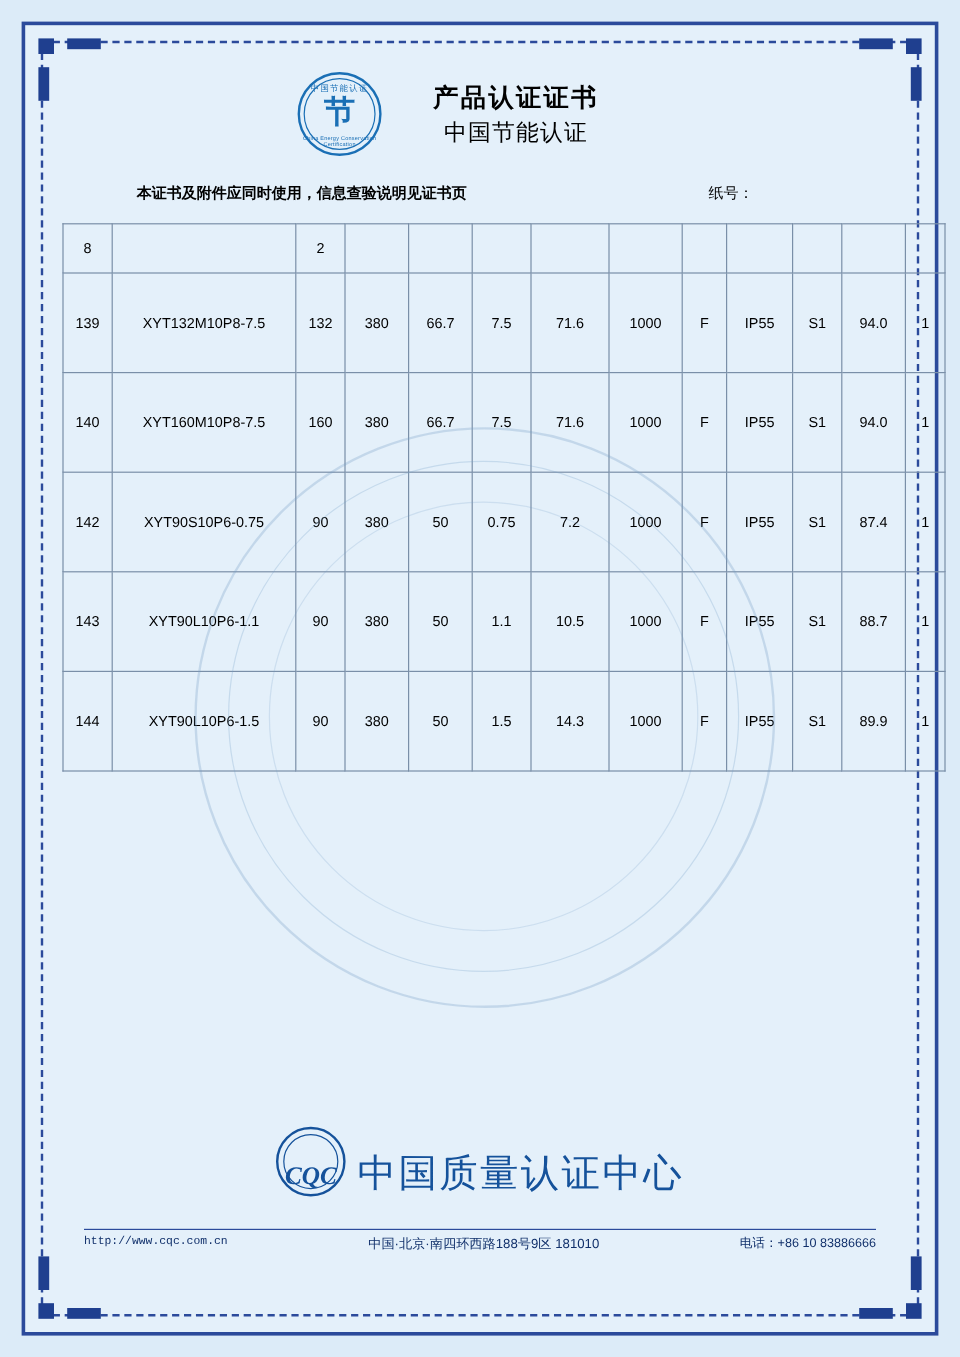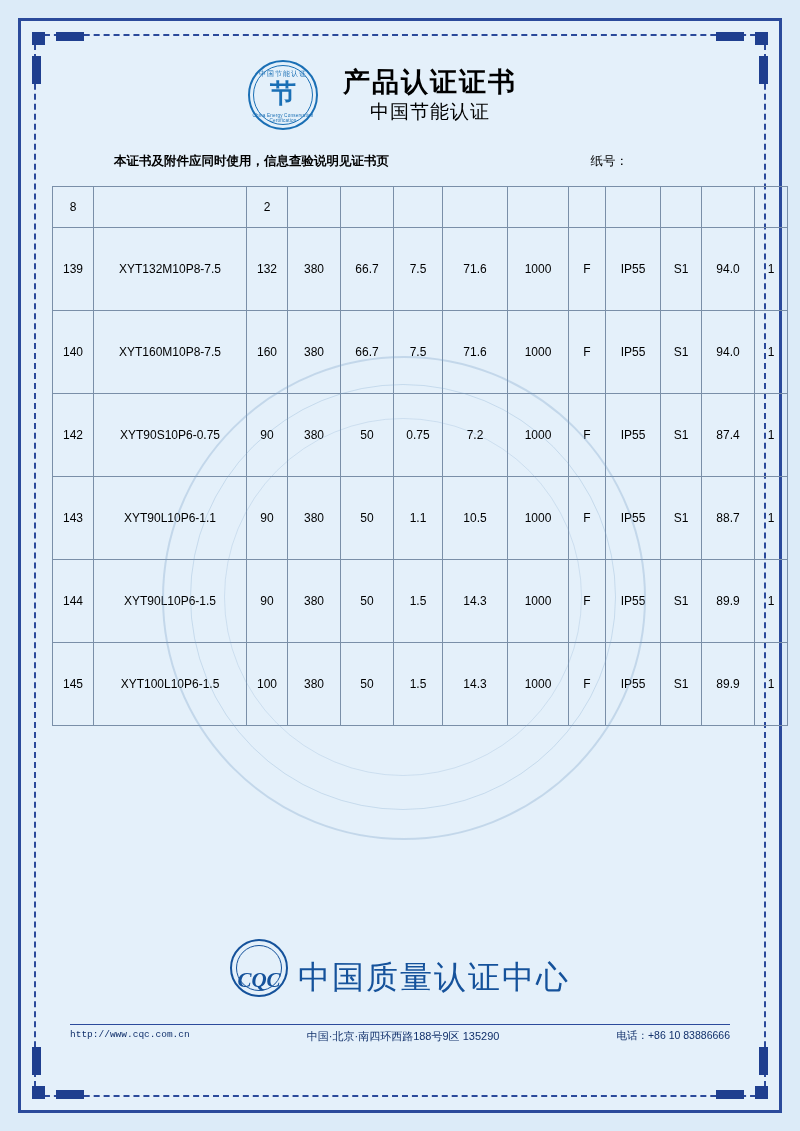--- a/index.html
+++ b/index.html
@@ -148,21 +148,21 @@
     font-weight: bold;
     text-align: center;
     line-height: 28px;
     font-family: "Liberation Serif", serif;
   }
   .titles {
     text-align: center;
     padding-left: 60px;
   }
   .title-main {
-    font-size: 27px;
+    font-size: 21px;
     font-weight: bold;
     color: #000;
     letter-spacing: 2px;
     line-height: 34px;
   }
   .title-sub {
     font-size: 19px;
     color: #000;
     letter-spacing: 1px;
     line-height: 26px;
@@ -469,50 +469,35 @@
             <td class="c4">50</td>
             <td class="c5">1.5</td>
             <td class="c6">14.3</td>
             <td class="c7">1000</td>
             <td class="c8">F</td>
             <td class="c9">IP55</td>
             <td class="c10">S1</td>
             <td class="c11">89.9</td>
             <td class="c12">1</td>
           </tr>
-          <tr class="r-tall">
-            <td class="c0">145</td>
-            <td class="c1">XYT100L10P6-1.5</td>
-            <td class="c2">100</td>
-            <td class="c3">380</td>
-            <td class="c4">50</td>
-            <td class="c5">1.5</td>
-            <td class="c6">14.3</td>
-            <td class="c7">1000</td>
-            <td class="c8">F</td>
-            <td class="c9">IP55</td>
-            <td class="c10">S1</td>
-            <td class="c11">89.9</td>
-            <td class="c12">1</td>
-          </tr>
         </tbody>
       </table>
     </div>
 
     <div class="footer-logo">
       <div class="logo-inline">
         <div class="cqc-badge">
           <div class="ring"></div>
           <div class="ring2"></div>
           <div class="lbl">CQC</div>
         </div>
         <div class="logo-text">中国质量认证中心</div>
       </div>
     </div>
 
     <div class="footer-bar">
       <div class="url">http://www.cqc.com.cn</div>
-      <div class="addr">中国·北京·南四环西路188号9区   135290</div>
+      <div class="addr">中国·北京·南四环西路188号9区   181010</div>
       <div class="tel">电话：+86 10 83886666</div>
     </div>
 
   </div>
 </div>
 
 </body></html>

